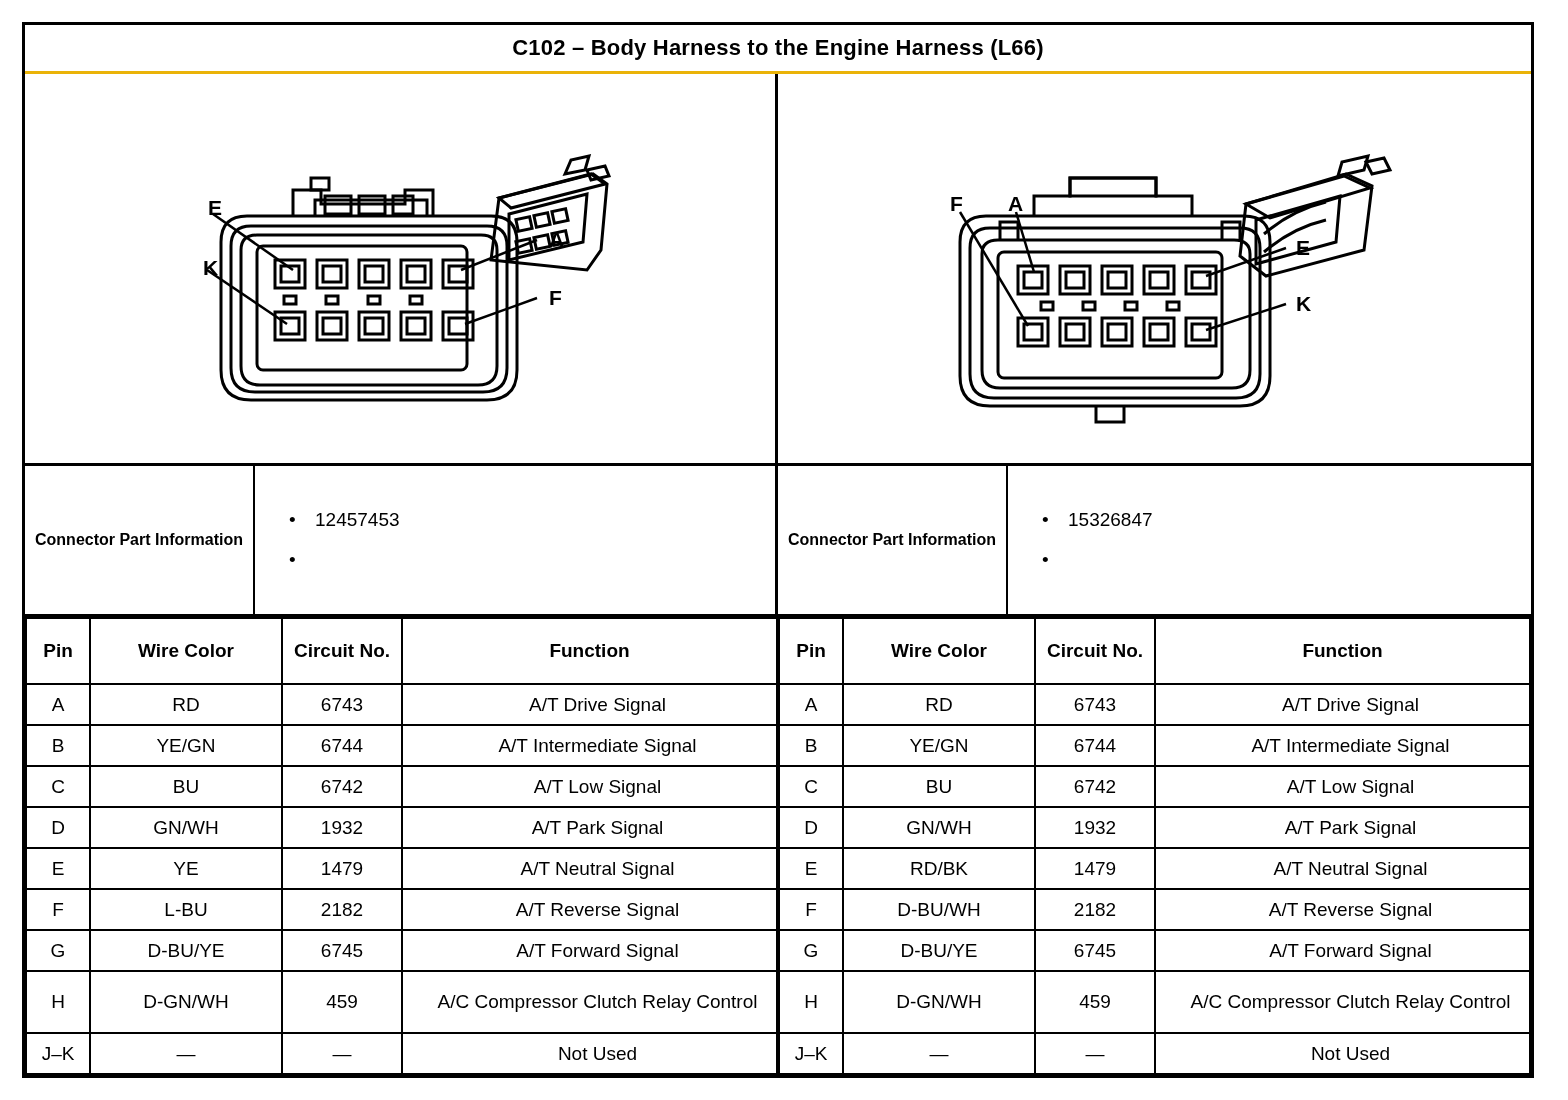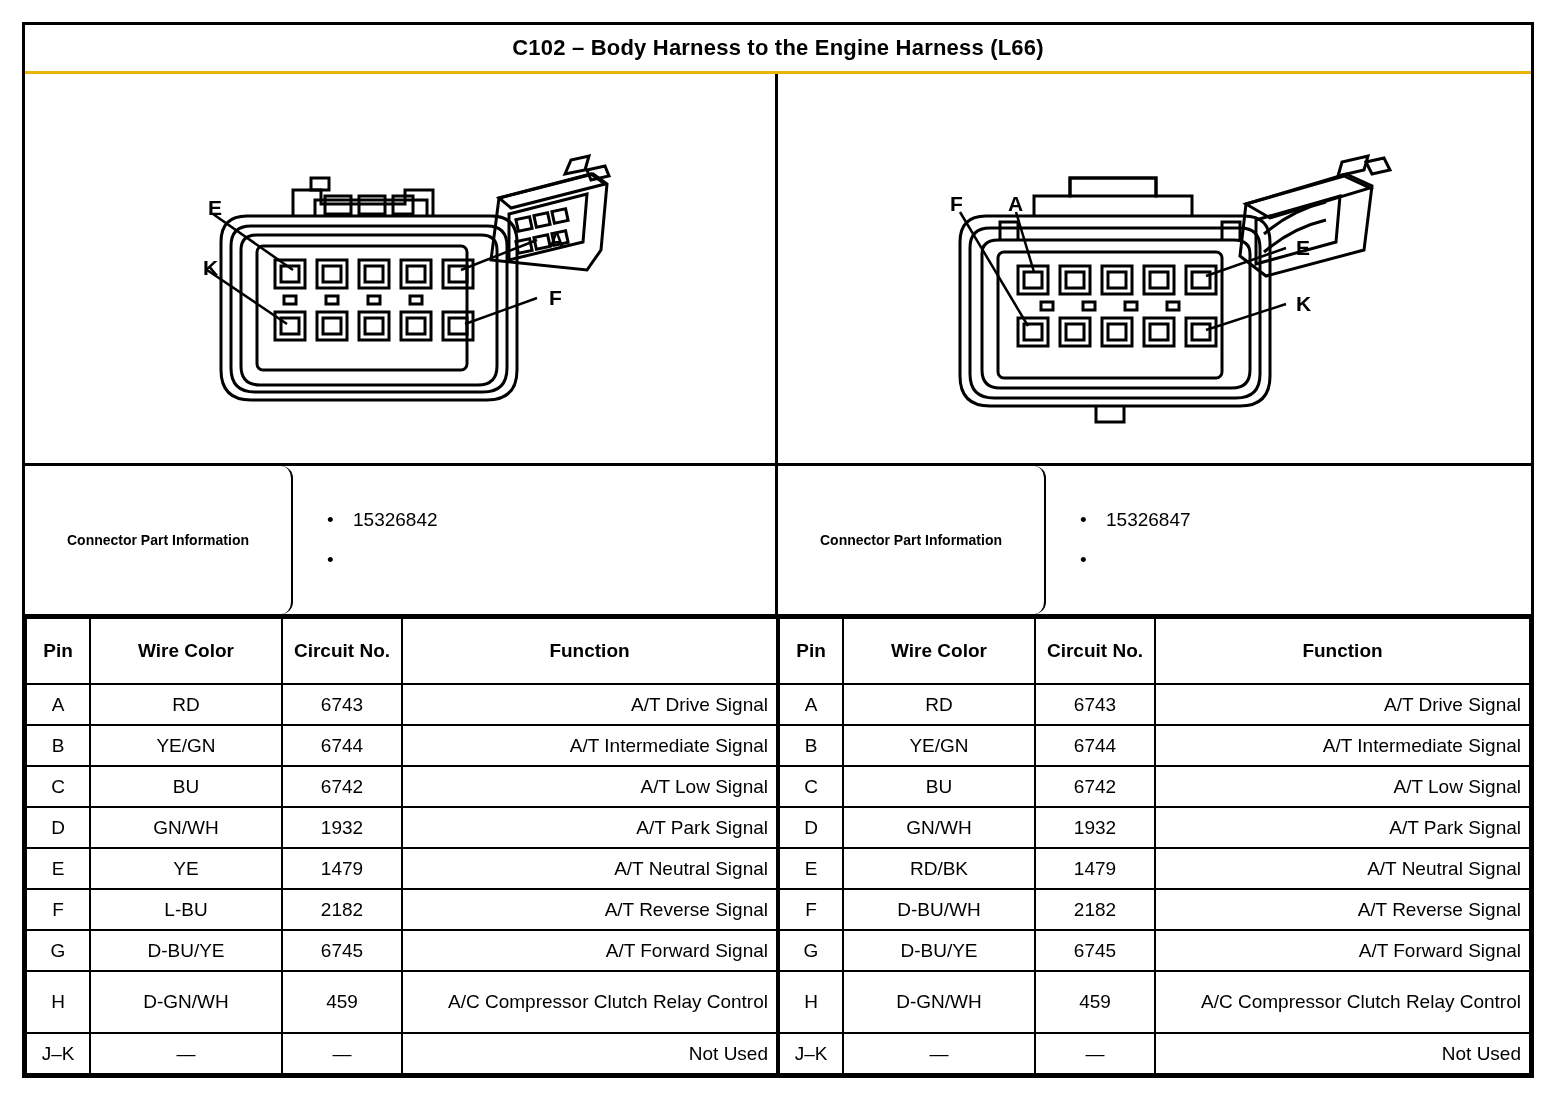--- a/index.html
+++ b/index.html
@@ -55,32 +55,31 @@
     display: flex;
     border-bottom: 3px solid #000;
   }
   .pi-half {
     width: 50%;
     display: flex;
     box-sizing: border-box;
   }
   .pi-half.left { border-right: 3px solid #000; }
   .pi-label {
-    width: 268px;
+    width: 230px;
     border-right: 2px solid #000;
     display: flex;
     align-items: center;
     justify-content: center;
     text-align: center;
-    font-size: 14px;
+    font-size: 16px;
     font-weight: bold;
     line-height: 1.35;
     box-sizing: border-box;
     padding: 0 10px;
-    border-radius: 12px;
   }
   .pi-list {
     flex: 1;
     display: flex;
     flex-direction: column;
     justify-content: center;
     padding: 0 14px 0 34px;
     box-sizing: border-box;
   }
   .pi-item {
@@ -114,21 +113,21 @@
     box-sizing: border-box;
   }
   thead th {
     font-weight: bold;
     height: 66px;
     text-align: center;
     line-height: 1.2;
   }
   tbody td { height: 41px; }
   td.c-pin, td.c-color, td.c-circ { text-align: center; }
-  td.c-func { text-align: right; padding-left: 24px; }
+  td.c-func { text-align: center; padding-left: 24px; }
   tr.tall td { height: 62px; }
   col.pin { width: 64px; }
   col.color { width: 192px; }
   col.circ { width: 120px; }
   col.func { width: auto; }
   .fn-wrap { line-height: 1.28; }
 </style>
 </head>
 <body>
 
@@ -280,21 +279,21 @@
       <div style="position:absolute;left:518px;top:218px;font-size:21px;font-weight:bold;">K</div>
     </div>
   </div>
 
   <div class="partinfo">
     <div class="pi-half left">
       <div class="pi-label">Connector Part Information</div>
       <div class="pi-list">
         <div class="pi-item">
           <span class="pi-bullet">•</span>
-          <span>15326842</span>
+          <span>12457453</span>
         </div>
         <div class="pi-item">
           <span class="pi-bullet">•</span>
         </div>
       </div>
     </div>
     <div class="pi-half right">
       <div class="pi-label">Connector Part Information</div>
       <div class="pi-list">
         <div class="pi-item">

